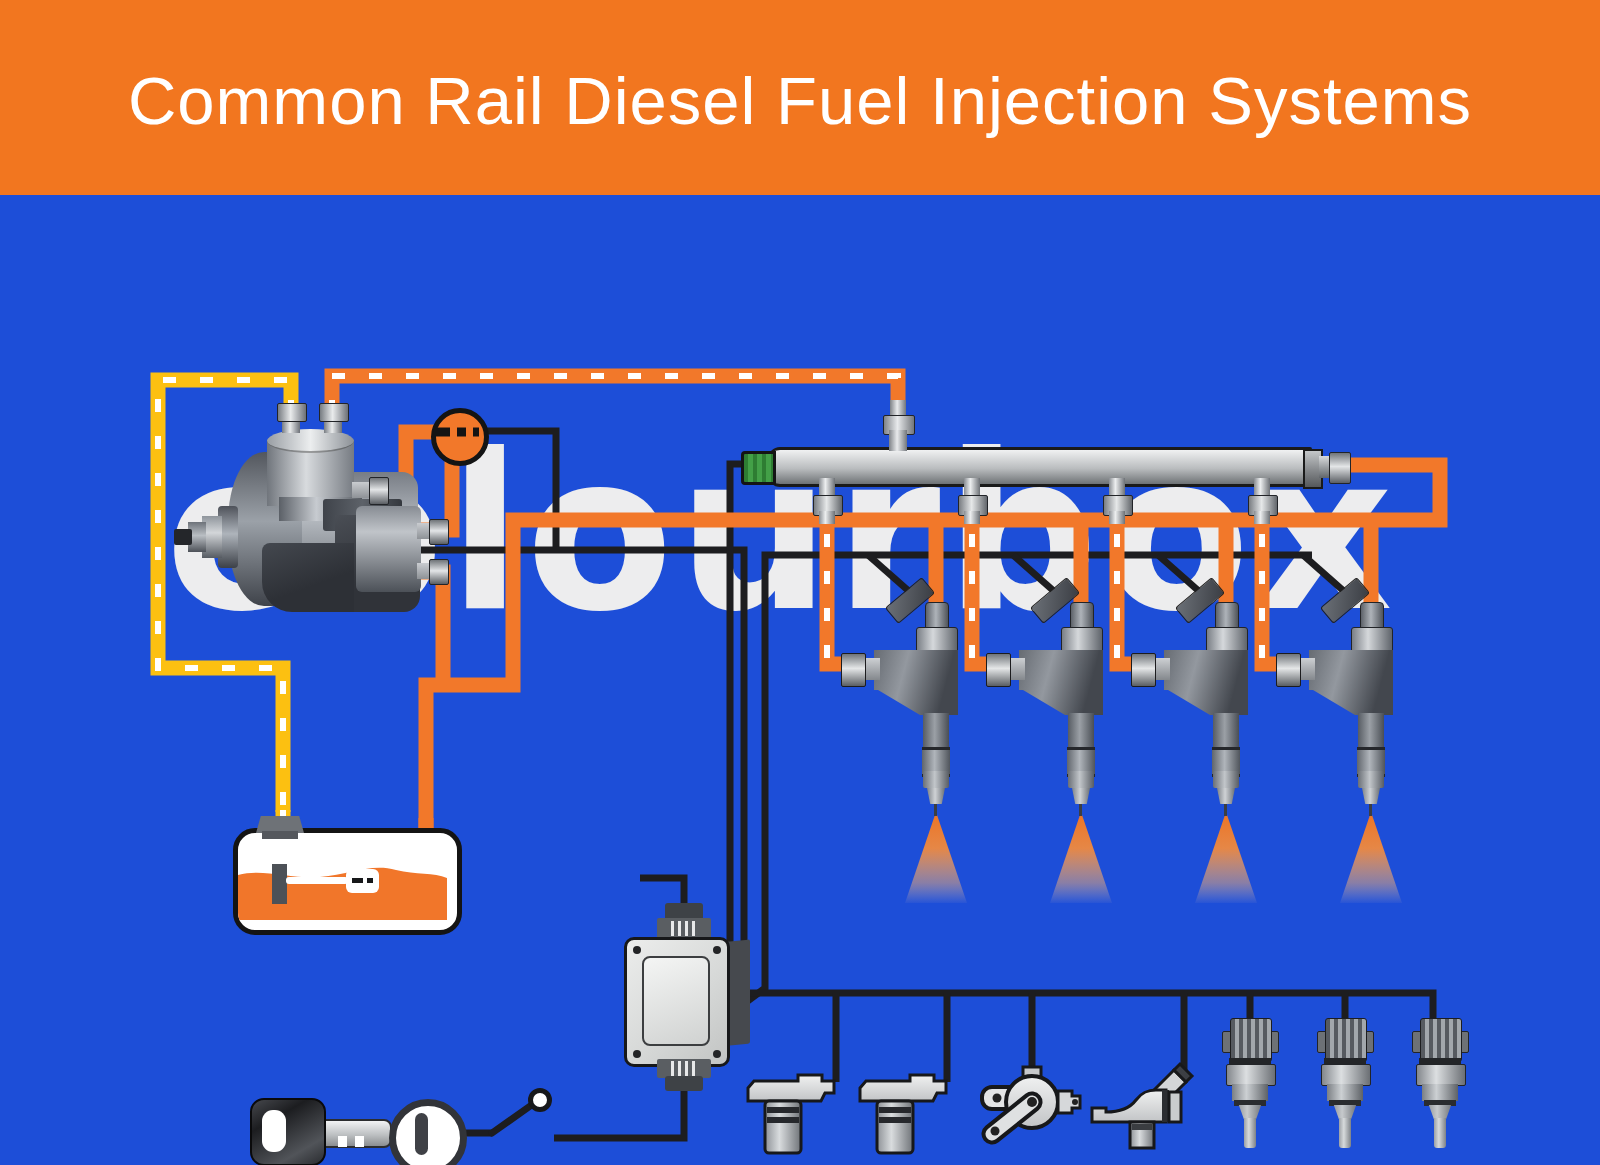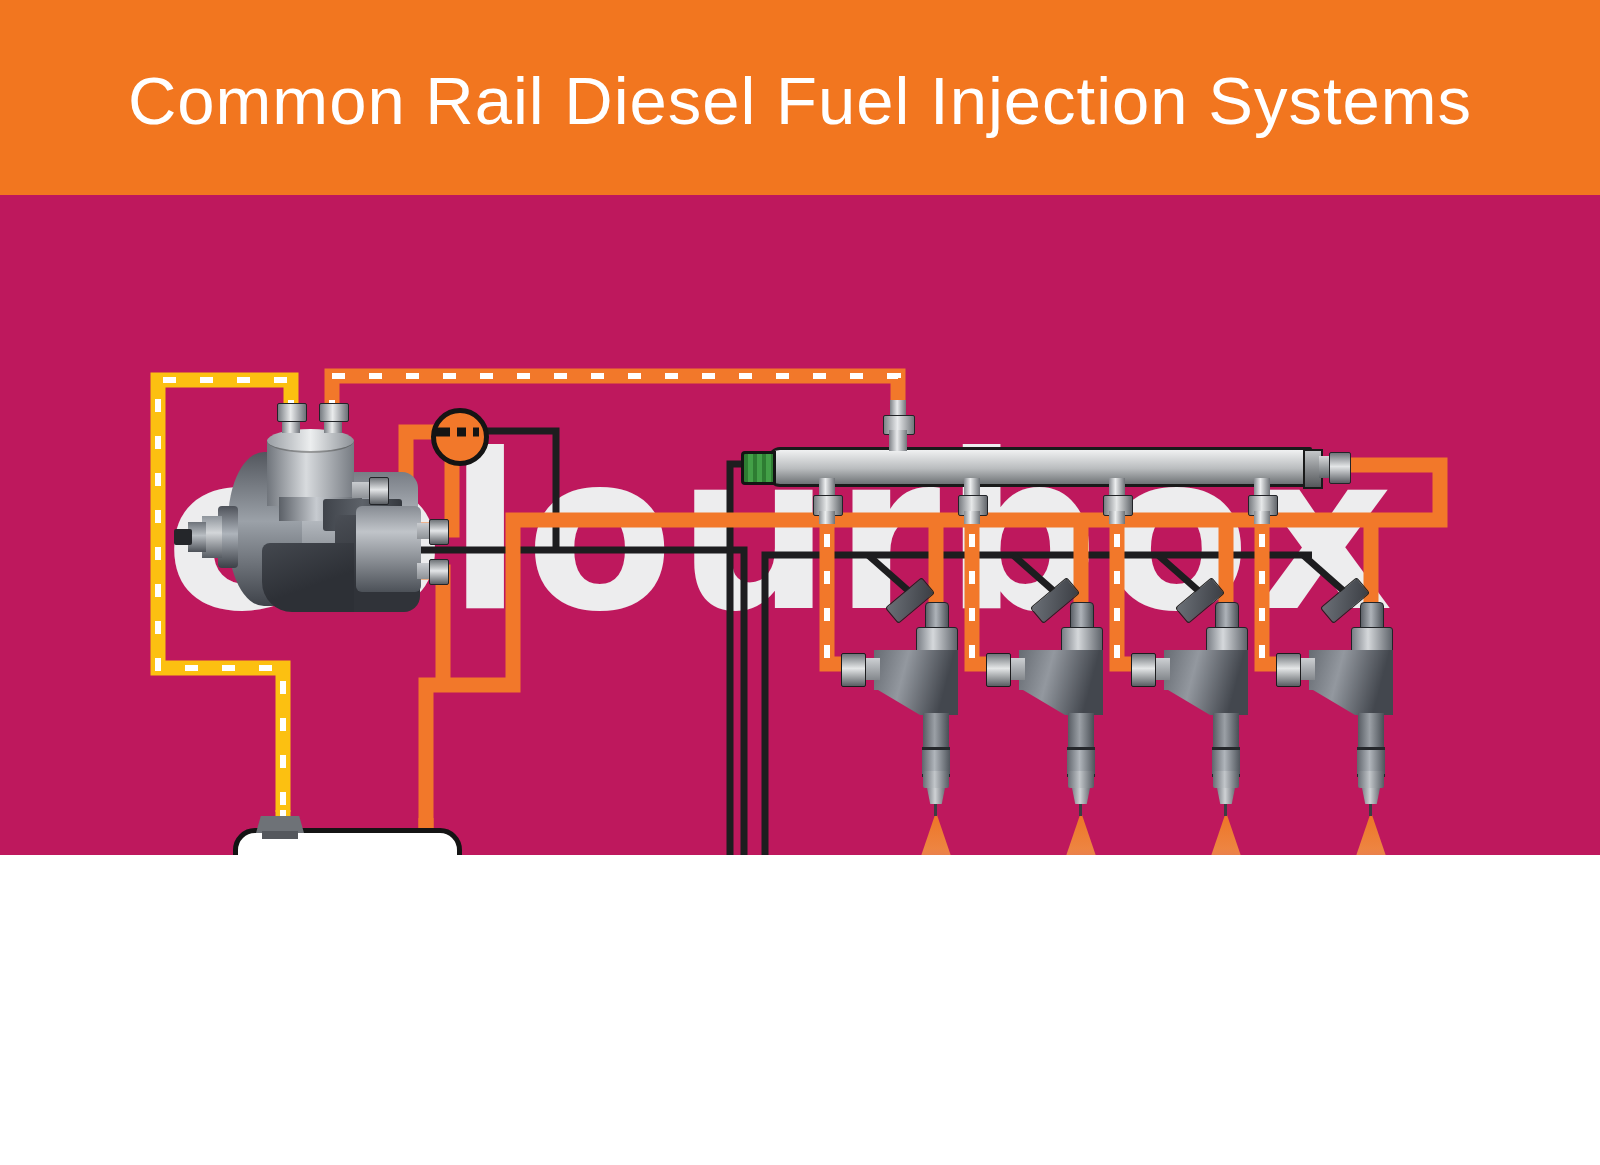--- a/index.html
+++ b/index.html
@@ -1,16 +1,16 @@
 <!DOCTYPE html>
 <html><head>
 <meta charset="utf-8">
 <style>
   html,body{margin:0;padding:0;background:#fff;}
-  #canvas{position:relative;width:1600px;height:855px;background:#be185d;overflow:hidden;
+  #canvas{position:relative;width:1600px;height:1165px;background:#1d4ed8;overflow:hidden;
           font-family:"Liberation Sans", sans-serif;}
   .abs{position:absolute;}
   
   #header{position:absolute;left:0;top:0;width:1600px;height:195px;background:#F2761F;}
   #title{position:absolute;left:0;top:62px;width:1600px;text-align:center;color:#fff;
          font-size:67px;font-weight:normal;letter-spacing:1px;}
   
   #watermark{position:absolute;left:165px;top:408px;font-family:"DejaVu Sans", sans-serif;
              font-size:215px;font-weight:bold;letter-spacing:4px;color:#ededee;z-index:0;}
   svg.layer{position:absolute;left:0;top:0;z-index:1;}

